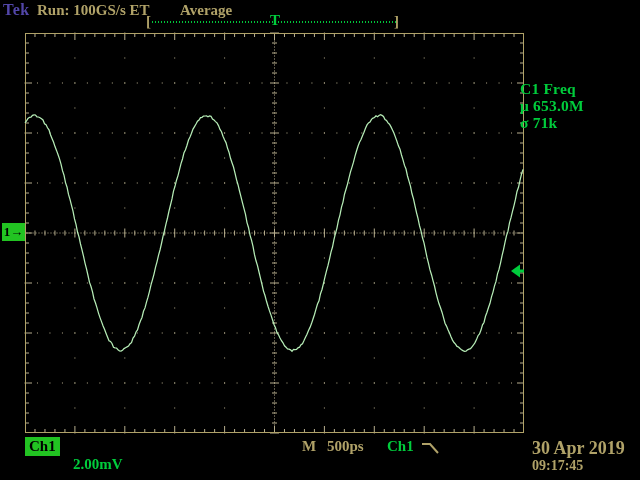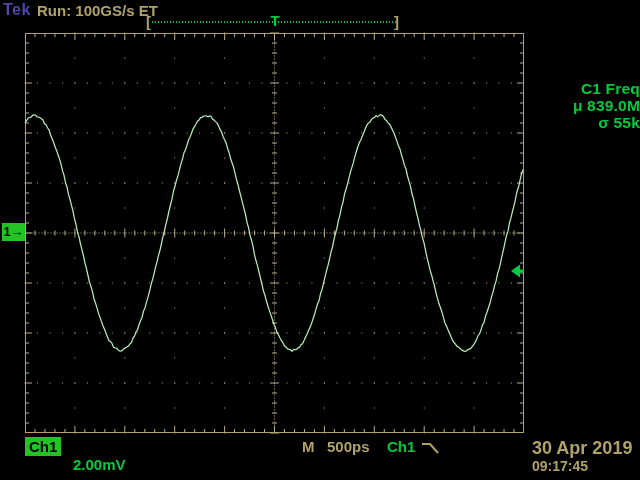--- a/index.html
+++ b/index.html
@@ -1,18 +1,18 @@
 <!DOCTYPE html>
 <html><head>
 <meta charset="utf-8">
 <style>
   html,body{margin:0;padding:0;background:#000;}
   #screen{
     position:relative;width:640px;height:480px;background:#000;overflow:hidden;
-    font-family:Liberation Sans, sans-serif;font-weight:bold;
+    font-family:Liberation Serif, serif;font-weight:bold;
   }
   .tan{color:#b0a268;}
   .grn{color:#00cc3c;}
   .abs{position:absolute;white-space:pre;}
   #brand{left:3px;top:1px;font-size:16px;color:#5246a8;letter-spacing:.5px;}
   #run-status{left:37px;top:2px;font-size:15px;}
   #acq-mode{left:180px;top:2px;font-size:15px;}
   #record-bar{position:absolute;left:0;top:12px;width:640px;height:20px;}
   #rec-dots{position:absolute;left:152px;top:9px;width:246px;height:2px;
     background:repeating-linear-gradient(90deg,#00c43a 0 1px,transparent 1px 3px);}
@@ -27,30 +27,31 @@
   #ch1-badge{position:absolute;left:25px;top:437px;height:19px;padding:0 4px;
     background:#22c322;color:#000;font-size:15px;line-height:19px;}
   #ch1-scale{left:73px;top:456px;font-size:15px;}
   #tb-label{left:302px;top:438px;font-size:15px;}
   #tb-value{left:327px;top:438px;font-size:15px;text-align:right;}
   #trig-src{left:387px;top:438px;font-size:15px;}
   #trig-slope{position:absolute;left:421px;top:441px;}
   #trig-level{left:444px;top:438px;font-size:15px;}
   #date{left:532px;top:438px;font-size:18px;}
   #time{left:532px;top:458px;font-size:14px;}
-  #measure{position:absolute;left:520px;top:80px;width:120px;text-align:right;}
+  #measure{position:absolute;left:520px;top:80px;width:120px;text-align:left;}
   #measure div{font-size:15.5px;line-height:17px;color:#00cc3c;letter-spacing:.2px;}
 </style>
 </head>
 <body>
 
 <div id="screen">
 
   <span id="brand" class="abs">Tek</span>
   <span id="run-status" class="abs tan">Run: 100GS/s ET</span>
+  <span id="acq-mode" class="abs tan">Average</span>
 
   <div id="record-bar">
     <span id="bracket-left" class="bracket">[</span>
     <div id="rec-dots"></div>
     <span id="trig-pos-t">T</span>
     <span id="bracket-right" class="bracket">]</span>
   </div>
 
   <svg id="scope" width="640" height="480">
     <g id="g-grid">
@@ -1006,22 +1007,22 @@
     <g id="g-trigarrow">
         <polygon points="511,271 520,264.5 520,277.5" fill="#00cc3c"></polygon>
         <rect x="520" y="269.5" width="4" height="3" fill="#00cc3c"></rect>
       </g>
   </svg>
 
   <div id="ch1-pos-marker">1→</div>
 
   <div id="measure">
     <div>C1 Freq</div>
-    <div>μ 839.0M</div>
-    <div>σ 55k</div>
+    <div>μ 653.0M</div>
+    <div>σ 71k</div>
   </div>
 
   <div id="ch1-badge">Ch1</div>
   <span id="ch1-scale" class="abs grn">2.00mV</span>
   <span id="tb-label" class="abs tan">M</span>
   <span id="tb-value" class="abs tan">500ps</span>
   <span id="trig-src" class="abs grn">Ch1</span>
   <svg id="trig-slope" width="20" height="14">
     <polyline points="1,3 9,3 17,12" fill="none" stroke="#b0a268" stroke-width="2"></polyline>
   </svg>

